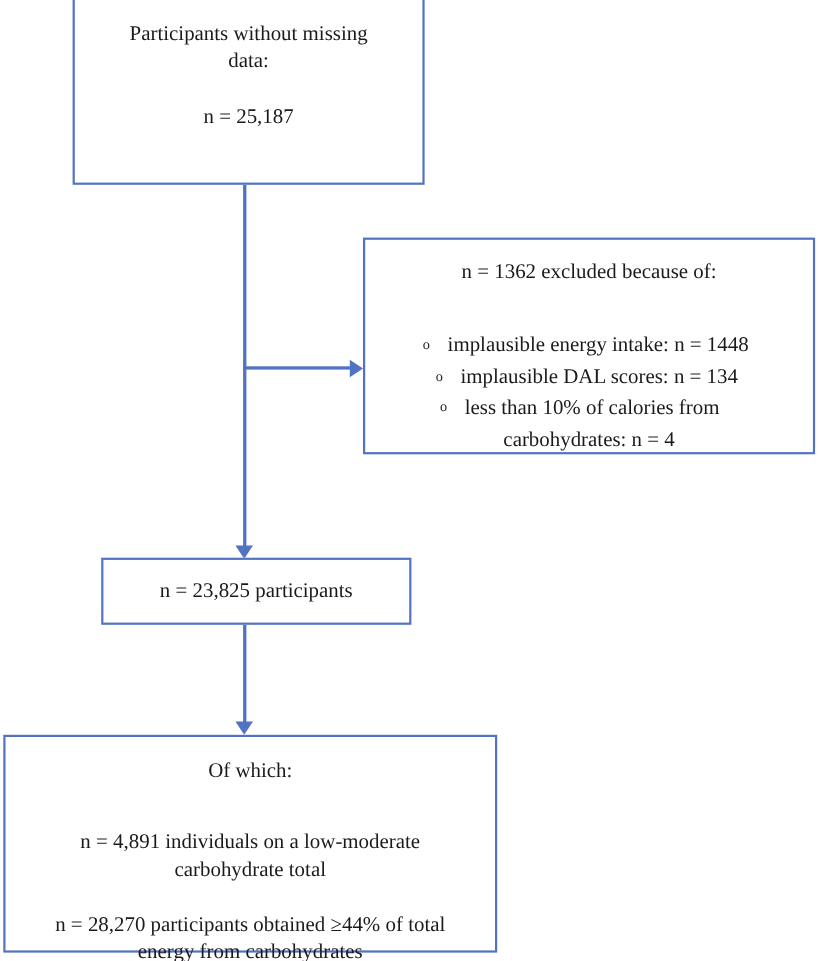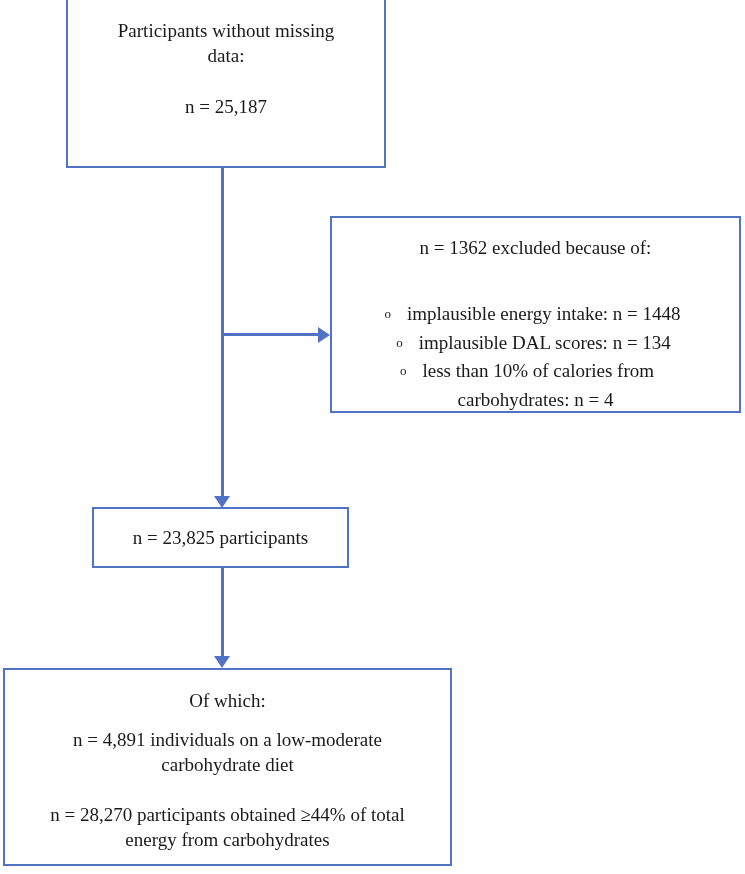--- a/index.html
+++ b/index.html
@@ -82,35 +82,35 @@
     padding-right: 16px;
   }
   .reason-1 { padding-right: 6px; }
   .reason-2 { padding-right: 4px; }
   .reason-3 { padding-right: 17px; }
 
   
   #node-analytic {
     left: 92px;
     top: 507px;
-    width: 257px;
+    width: 282px;
     height: 61px;
   }
 
   
   #node-subgroups {
     left: 3px;
     top: 668px;
     width: 449px;
     height: 198px;
     justify-content: flex-start;
     padding-top: 18px;
   }
   #node-subgroups .sub-heading {
-    margin-bottom: 14px;
+    margin-bottom: 40px;
   }
   #node-subgroups .sub-line {
     margin-bottom: 25px;
   }
 
   
   .connector {
     position: absolute;
     background: #5273C4;
     z-index: 1;
@@ -195,21 +195,21 @@
   </div>
 
   <div class="node" id="node-analytic">
     <p>n = 23,825 participants</p>
   </div>
 
   <div class="node" id="node-subgroups">
     <p class="sub-heading">Of which:</p>
     <div class="sub-line">
       <p>n = 4,891 individuals on a low-moderate</p>
-      <p>carbohydrate diet</p>
+      <p>carbohydrate total</p>
     </div>
     <div>
       <p>n = 28,270 participants obtained ≥44% of total</p>
       <p>energy from carbohydrates</p>
     </div>
   </div>
 
 </div>
 
 </body></html>

